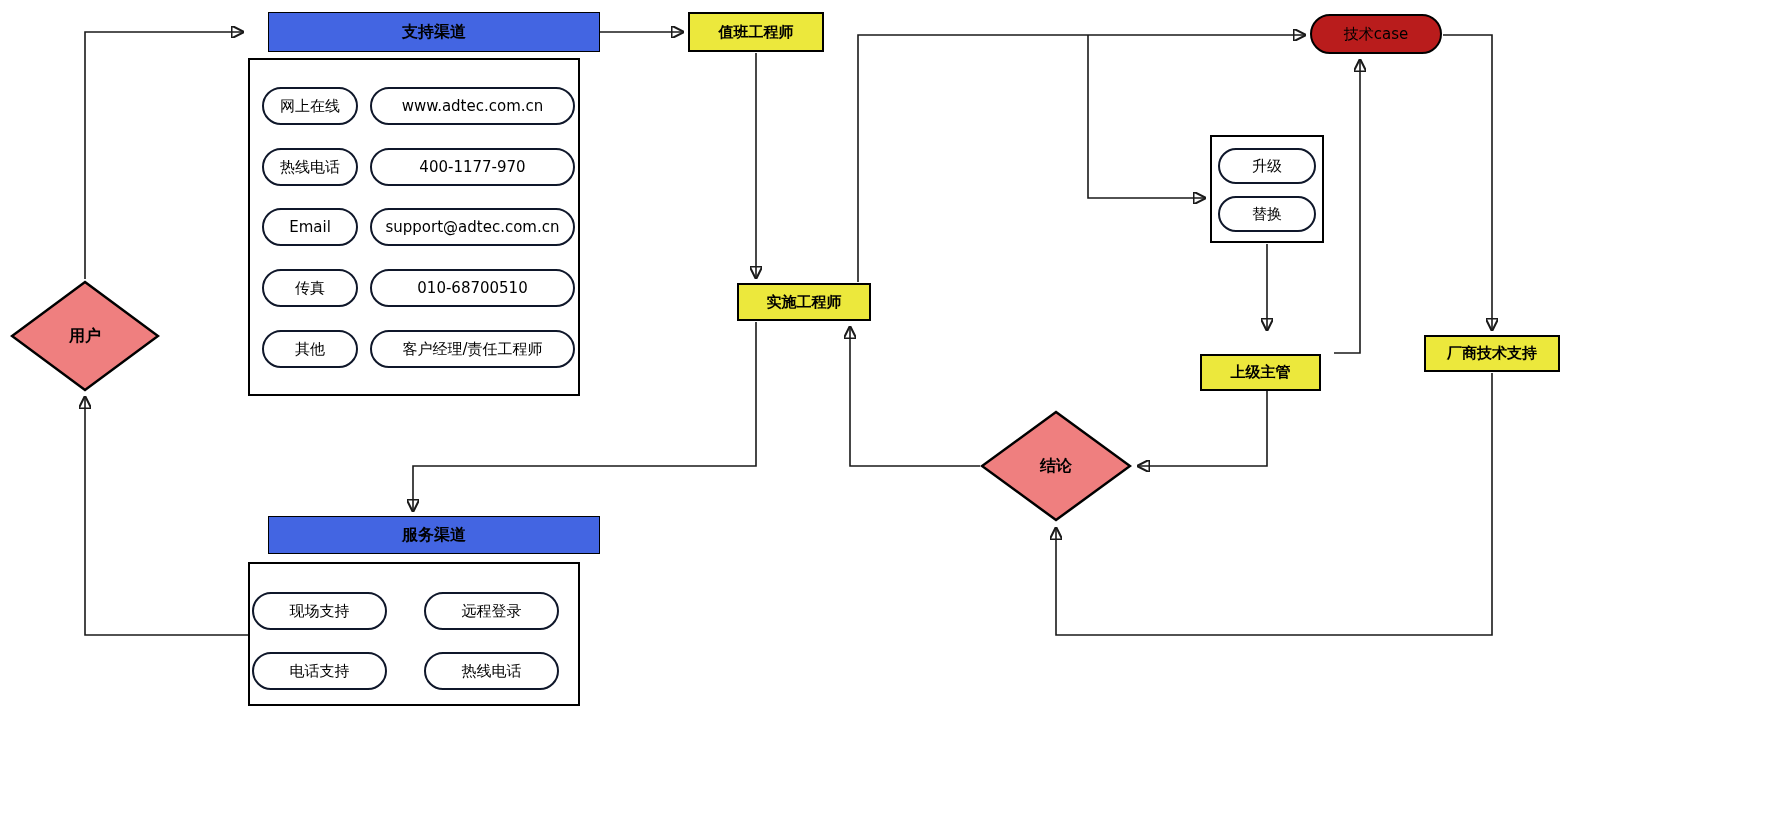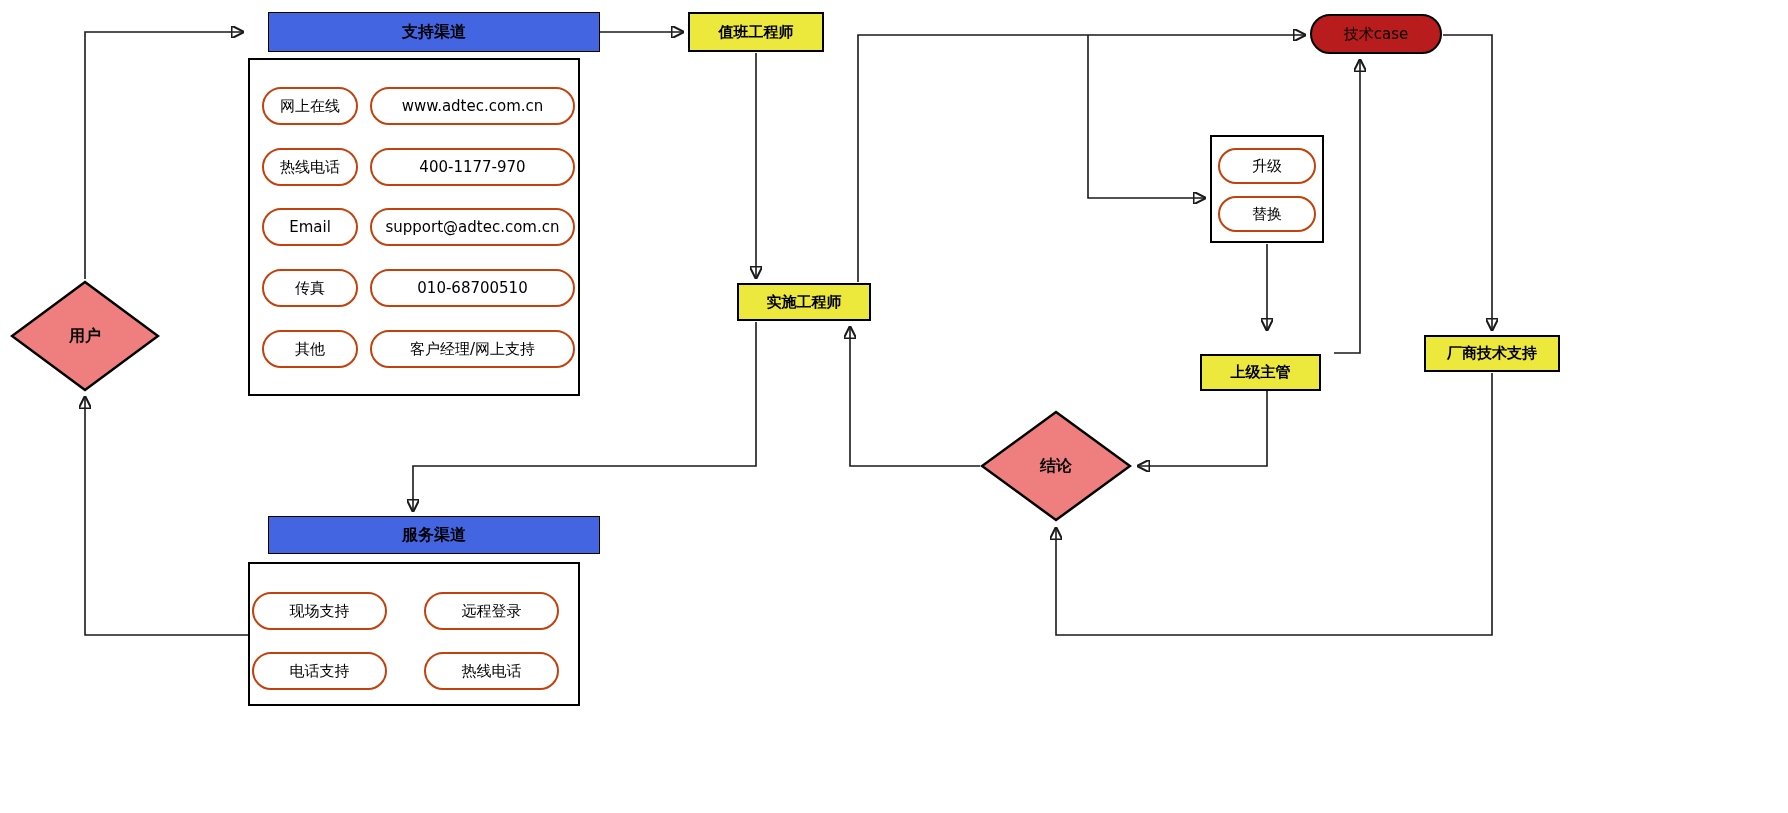--- a/index.html
+++ b/index.html
@@ -6,21 +6,21 @@
   html,body { background:#ffffff; }
   body { font-family:"DejaVu Sans","Liberation Sans",sans-serif; color:#000; }
   .canvas { position:relative; width:1788px; height:813px; background:#fff; overflow:hidden; }
   .connectors { position:absolute; left:0; top:0; width:1788px; height:813px; z-index:1; }
   .connectors path { fill:none; stroke:#1a1a1a; stroke-width:1.6; }
   .node { position:absolute; z-index:2; display:flex; align-items:center; justify-content:center; text-align:center; }
   .header { background:var(--blue,#4365e2); border:1.5px solid #000; font-weight:bold; font-size:16px; color:#000;margin-left:20px; }
   .yellow { background:var(--yellow,#ece83c); border:2px solid #000; font-weight:bold; font-size:15px; }
   .whitebox { background:#fff; border:2px solid #000; }
   .roundrect { background:#b91c1c; border:2px solid #000; border-radius:20px; font-size:15px; }
-  .pill { position:absolute; background:#fff; border:2px solid #c2410c; border-radius:20px;
+  .pill { position:absolute; background:#fff; border:2px solid #0f172a; border-radius:20px;
           display:flex; align-items:center; justify-content:center; font-size:15px; z-index:3; }
   .diamond { position:absolute; z-index:2; }
   .diamond svg { position:absolute; left:0; top:0; width:100%; height:100%; }
   .diamond polygon { fill:var(--red,#ef7f7f); stroke:#000; stroke-width:2.5; }
   .diamond .node-label { position:absolute; left:0; top:0; width:100%; height:100%;
           display:flex; align-items:center; justify-content:center; font-weight:bold; font-size:16px; }
 </style>
 </head>
 <body>
 
@@ -60,21 +60,21 @@
   <div style="position:absolute; left:248px; top:58px; width:332px; height:338px; z-index:3">
     <div class="pill" style="left:14px;  top:29px;  width:96px;  height:38px">网上在线</div>
     <div class="pill" style="left:122px; top:29px;  width:205px; height:38px">www.adtec.com.cn</div>
     <div class="pill" style="left:14px;  top:90px;  width:96px;  height:38px">热线电话</div>
     <div class="pill" style="left:122px; top:90px;  width:205px; height:38px">400-1177-970</div>
     <div class="pill" style="left:14px;  top:150px; width:96px;  height:38px">Email</div>
     <div class="pill" style="left:122px; top:150px; width:205px; height:38px">support@adtec.com.cn</div>
     <div class="pill" style="left:14px;  top:211px; width:96px;  height:38px">传真</div>
     <div class="pill" style="left:122px; top:211px; width:205px; height:38px">010-68700510</div>
     <div class="pill" style="left:14px;  top:272px; width:96px;  height:38px">其他</div>
-    <div class="pill" style="left:122px; top:272px; width:205px; height:38px">客户经理/网上支持</div>
+    <div class="pill" style="left:122px; top:272px; width:205px; height:38px">客户经理/责任工程师</div>
   </div>
 
   <div class="node yellow" style="left:688px; top:12px; width:136px; height:40px">值班工程师</div>
 
   <div class="node yellow" style="left:737px; top:283px; width:134px; height:38px">实施工程师</div>
 
   <div class="node roundrect" style="left:1310px; top:14px; width:132px; height:40px">技术case</div>
 
   <div class="node whitebox" style="left:1210px; top:135px; width:114px; height:108px"></div>
   <div style="position:absolute; left:1210px; top:135px; width:114px; height:108px; z-index:3">

